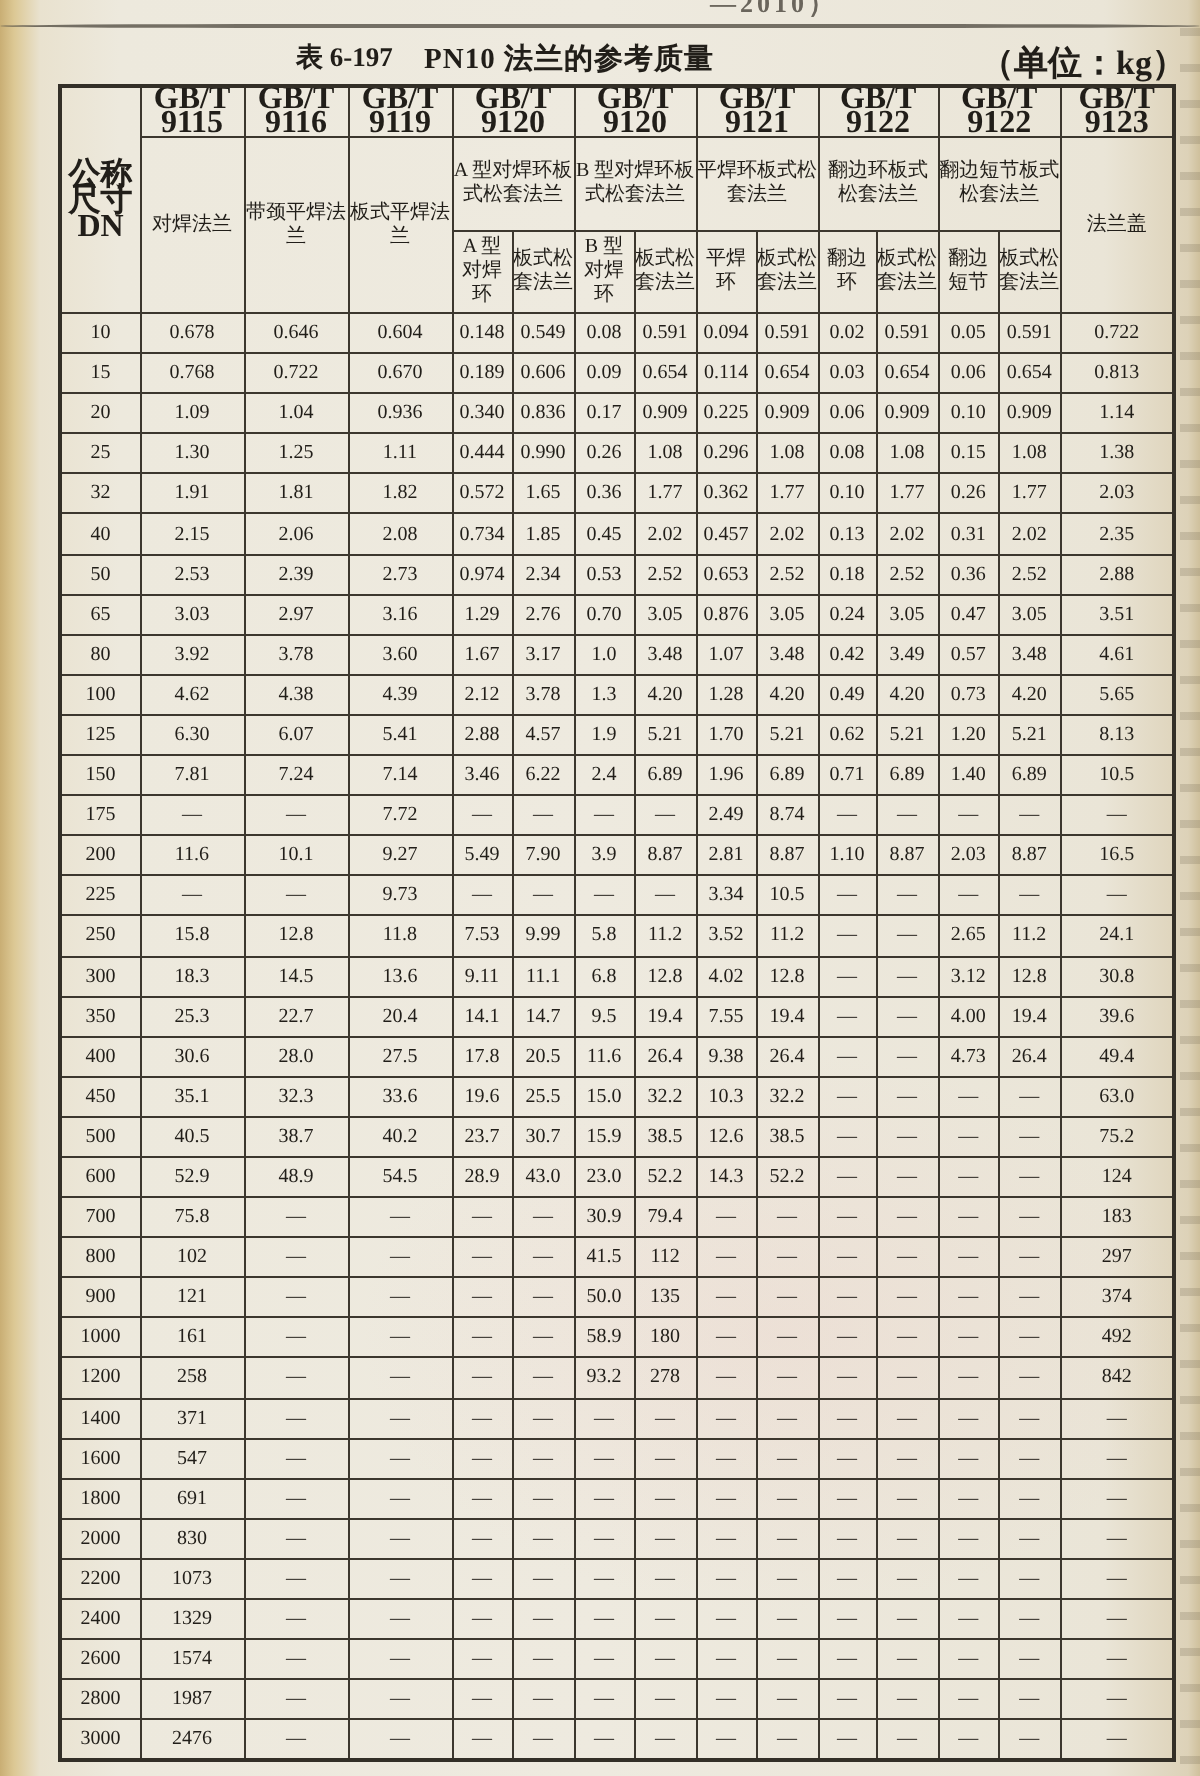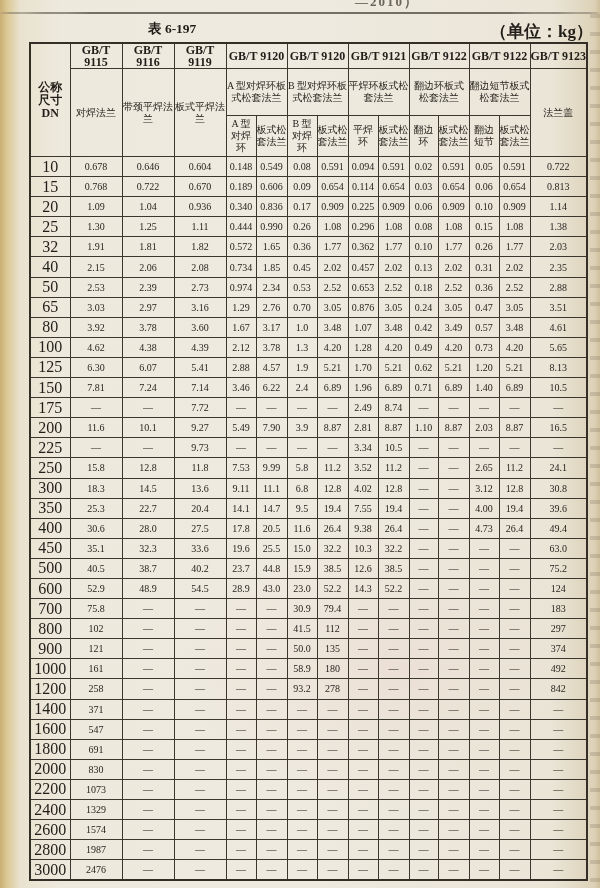--- a/index.html
+++ b/index.html
@@ -37,41 +37,42 @@
     position:absolute;top:42px;left:29px;width:557px;
     border-collapse:collapse;table-layout:fixed;
     background:transparent;
   }
   td{
     border:1px solid #3c372e;text-align:center;vertical-align:middle;
     padding:0;overflow:hidden;
   }
   table{border:2px solid #332f27;}
   thead td{font-size:10px;line-height:12px;}
-  tr.h1 td{height:24px;font-size:12px;font-weight:bold;font-family:"Liberation Serif","DejaVu Serif",serif;}
+  tr.h1 td{height:24px;font-size:16px;font-weight:bold;font-family:"Liberation Serif","DejaVu Serif",serif;}
   tr.h2 td{height:46px;font-weight:normal;margin-top:48px;}
   tr.h3 td{height:40px;}
   td.corner{font-size:10.5px;line-height:13px;}
   tbody td{height:19.1px;font-size:10px;white-space:nowrap;}
-  tbody td.dn{font-size:16px;}
+  tbody td.dn{font-size:10px;}
   .edge-marks{
     position:absolute;right:0;top:0;width:10px;height:888px;opacity:.25;
     background:repeating-linear-gradient(180deg,transparent 0 14px,#7a6f58 14px 18px);
   }
 </style>
 </head>
 <body>
 
 <div class="page">
 
   <div class="top-frag">—2010）</div>
   <div class="top-rule"></div>
 
   <div class="title-row">
     <span class="tno">表 6-197</span>
+    <span class="ttl">PN10 法兰的参考质量</span>
     <span class="unit">（单位：kg）</span>
   </div>
 
   <table>
     <colgroup>
       <col style="width:40px">
         <col style="width:52px">
         <col style="width:52px">
         <col style="width:52px">
       <col style="width:30px">
@@ -467,21 +468,21 @@
           <td>—</td>
           <td>—</td>
           <td>63.0</td>
         </tr>
         <tr>
           <td class="dn">500</td>
           <td>40.5</td>
           <td>38.7</td>
           <td>40.2</td>
           <td>23.7</td>
-          <td>44.8</td>
+          <td>30.7</td>
           <td>15.9</td>
           <td>38.5</td>
           <td>12.6</td>
           <td>38.5</td>
           <td>—</td>
           <td>—</td>
           <td>—</td>
           <td>—</td>
           <td>75.2</td>
         </tr>

